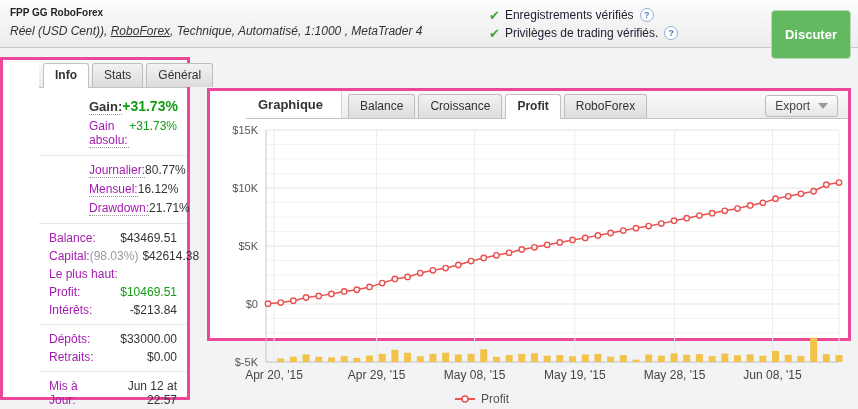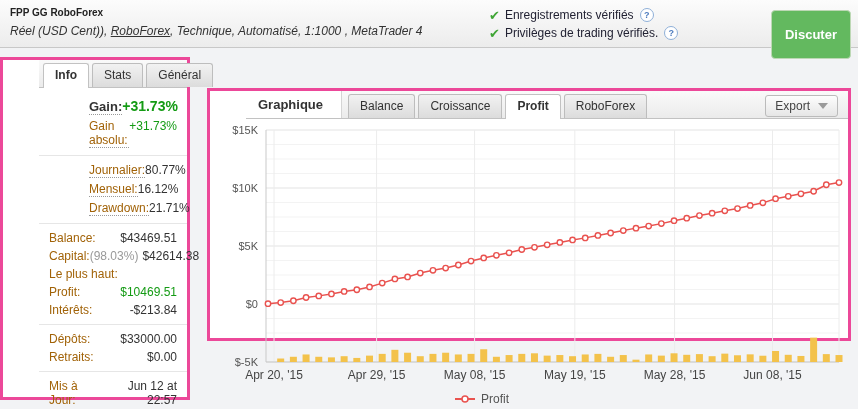--- a/index.html
+++ b/index.html
@@ -37,21 +37,21 @@
               display:flex;align-items:center;padding:0 18px 0 12px;border-right:1px solid #d5d5d5;margin-right:6px;}
   .exportbtn{position:absolute;right:10px;top:4px;display:flex;align-items:center;font-size:12px;color:#444;
              background:linear-gradient(#fdfdfd,#e6e6e6);border:1px solid #bbb;border-radius:3px;
              padding:3px 9px;cursor:pointer;}
   .caret{width:0;height:0;border-left:5px solid transparent;border-right:5px solid transparent;
          border-top:6px solid #9a9a9a;margin-left:8px;}
 
   
   .rows{padding-top:6px;}
   .srow{display:flex;justify-content:space-between;align-items:baseline;padding:2px 10px;font-size:12px;}
-  .srow .lbl{color:#a16207;}
+  .srow .lbl{color:#a21caf;}
   .srow .lbl.dotted{border-bottom:1px dotted #999;cursor:help;margin-left:40px;}
   .srow .lbl.linklbl{text-decoration:underline;cursor:pointer;}
   .srow .val{color:#333;text-align:right;}
   .srow .val .muted{color:#999;margin-right:4px;}
   .srow.big{padding-top:4px;}
   .srow.big .lbl{font-size:13px;font-weight:bold;color:#333;}
   .srow.big .val{font-size:14px;font-weight:bold;}
   .green{color:#149b14 !important;}
   .sdivider{border-top:1px solid #e6e6e6;margin:5px 0;}
 

